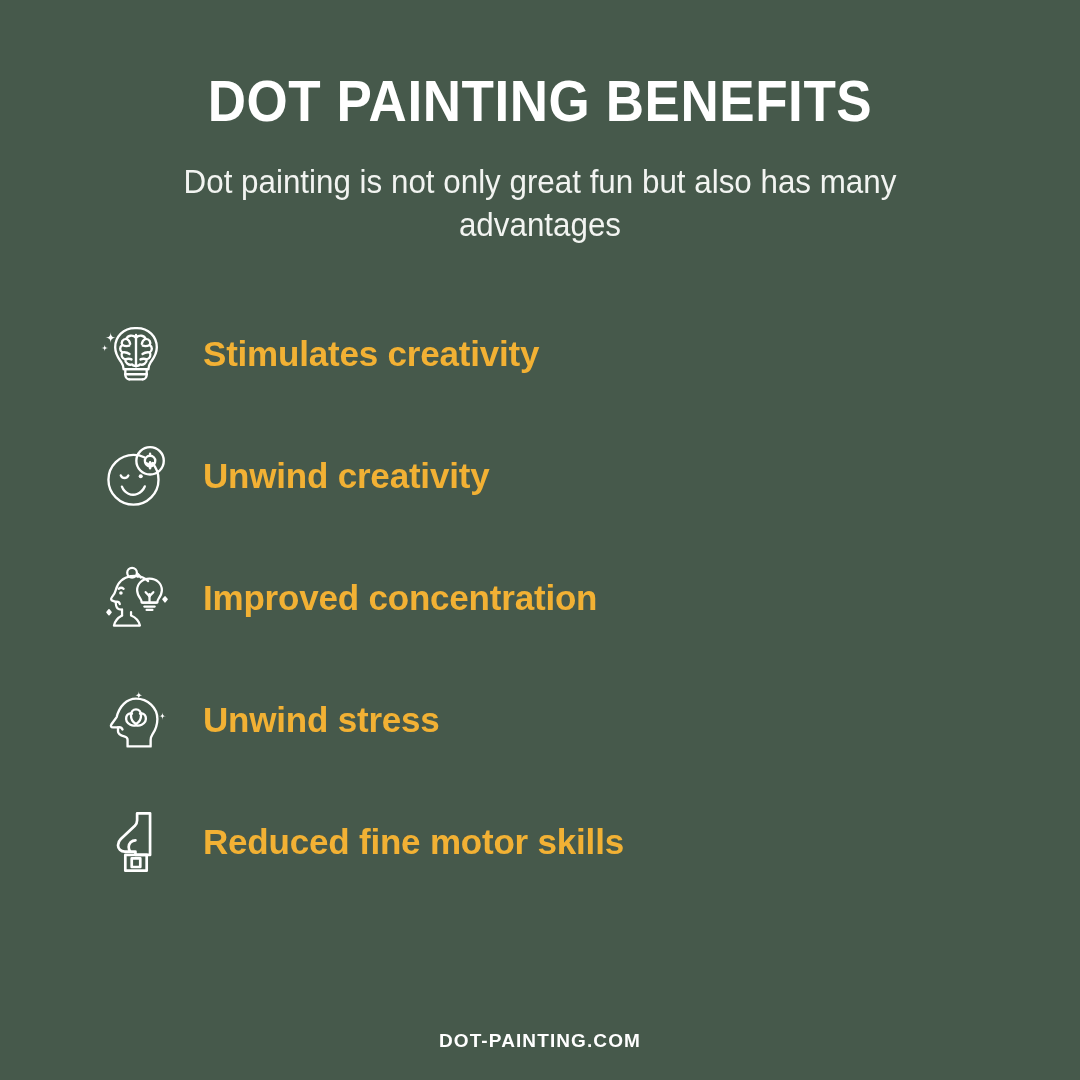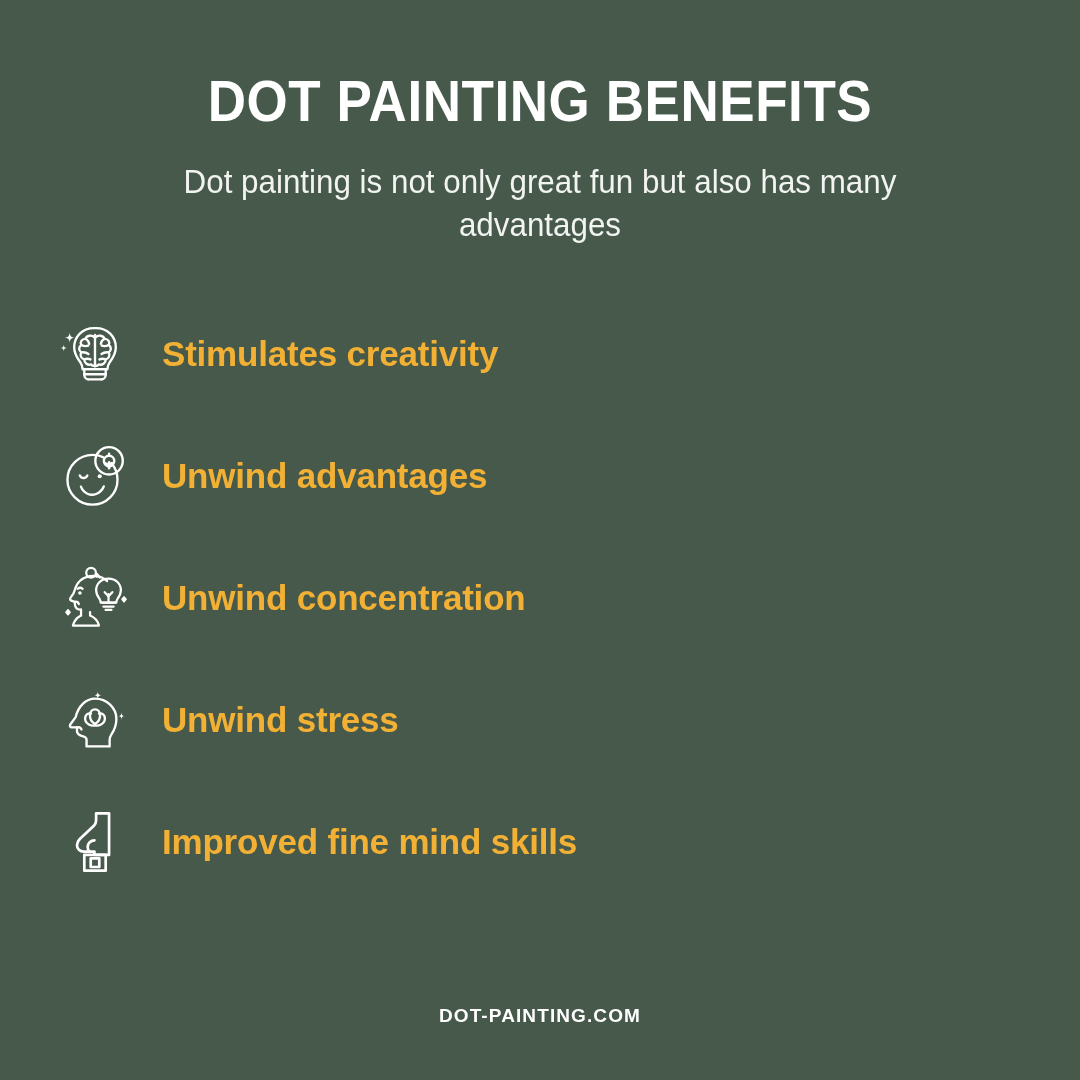--- a/index.html
+++ b/index.html
@@ -53,21 +53,21 @@
     font-size: 33px;
     line-height: 1.32;
     max-width: 790px;
     transform: scaleX(0.95);
   }
 
   
   .benefits {
     margin-top: 46px;
     width: 1080px;
-    padding-left: 56px;
+    padding-left: 97px;
     box-sizing: border-box;
     display: flex;
     flex-direction: column;
     justify-content: center;
   }
 
   .benefit-row {
     display: flex;
     align-items: center;
     height: 122px;
@@ -96,21 +96,21 @@
     font-size: 35px;
     letter-spacing: -0.2px;
     white-space: nowrap;
   }
 
   
   .footer {
     position: absolute;
     left: 0;
     right: 0;
-    bottom: 53px;
+    bottom: 28px;
     text-align: center;
   }
 
   .footer-text {
     color: #ffffff;
     font-family: "Liberation Sans", sans-serif;
     font-size: 19px;
     font-weight: 700;
     letter-spacing: 1.1px;
   }
@@ -197,21 +197,21 @@
           <path d="M44.5 14 C41.8 14 39.9 16.1 39.9 18.5
                    C39.9 21.2 42.2 23.2 44.5 23.8
                    C46.8 23.2 49.1 21.2 49.1 18.5
                    C49.1 16.1 47.2 14 44.5 14 Z"></path>
           <path d="M44.5 19.8 L44.5 25.2"></path>
           <path d="M44.5 22.3 L41.3 20.6"></path>
           <path d="M44.5 22.3 L47.7 20.6"></path>
           <path d="M44.5 12.2 L44.5 14"></path>
         </svg>
       </span>
-      <span class="benefit-label">Unwind advantages</span>
+      <span class="benefit-label">Unwind creativity</span>
     </div>
 
     <div class="benefit-row">
       <span class="benefit-icon">
         <svg viewBox="0 0 64 64" fill="none" stroke="#ffffff" stroke-width="2" stroke-linecap="round" stroke-linejoin="round">
 
           <path d="M27.5 12.5 C20.5 13.5 15.5 18.5 14.2 24.5
                    C13.6 27.2 12.4 29 10.6 31.2
                    C9.4 32.7 9.7 34 11.5 34.6 L14 35.4
                    C14 38 14.2 40 15.6 41.2
@@ -240,21 +240,21 @@
           <path d="M41.4 42.6 L46.6 42.6"></path>
           <path d="M44 28.5 L44 36"></path>
           <path d="M44 30.5 L40.6 26.8"></path>
           <path d="M44 30.5 L47.4 26.8"></path>
 
           <path d="M57.8 31 L59.6 33.2 L57.8 35.4 L56 33.2 Z" fill="#ffffff" stroke-width="1.4"></path>
           <path d="M8 42.5 L9.8 44.7 L8 46.9 L6.2 44.7 Z" fill="#ffffff" stroke-width="1.4"></path>
           <path d="M33.8 10.2 L35.2 11.8 L33.8 13.4 L32.4 11.8 Z" fill="#ffffff" stroke-width="1.2"></path>
         </svg>
       </span>
-      <span class="benefit-label">Unwind concentration</span>
+      <span class="benefit-label">Improved concentration</span>
     </div>
 
     <div class="benefit-row">
       <span class="benefit-icon">
         <svg viewBox="0 0 64 64" fill="none" stroke="#ffffff" stroke-width="2.1" stroke-linecap="round" stroke-linejoin="round">
 
           <path d="M32 13 C42.5 13 51 21 51 31 C51 37.5 48.5 42 46.5 45
                    C45.3 46.8 45 48 45 50 L45 55.5 L24.5 55.5 L24.5 49.5
                    C24.5 47.8 23.5 47 21.5 46.5
                    C18 45.6 16 44.5 16 42 L16 38.6 L11.5 38.6
@@ -292,21 +292,21 @@
                    C32.3 16.2 33 14.5 33 12.7 L33 6.5 Z"></path>
 
           <path d="M31.5 30.5 C28.2 30.5 25.5 33.2 25.5 36.5
                    C25.5 38 26 39.4 26.9 40.5"></path>
 
           <path d="M22.5 43.5 L41.5 43.5 L41.5 57.5 L22.5 57.5 Z"></path>
 
           <path d="M28.2 46.6 L35.8 46.6 L35.8 54.2 L28.2 54.2 Z"></path>
         </svg>
       </span>
-      <span class="benefit-label">Improved fine mind skills</span>
+      <span class="benefit-label">Reduced fine motor skills</span>
     </div>
 
   </div>
 
   <div class="footer">
     <span class="footer-text">DOT-PAINTING.COM</span>
   </div>
 
 </div>
 

